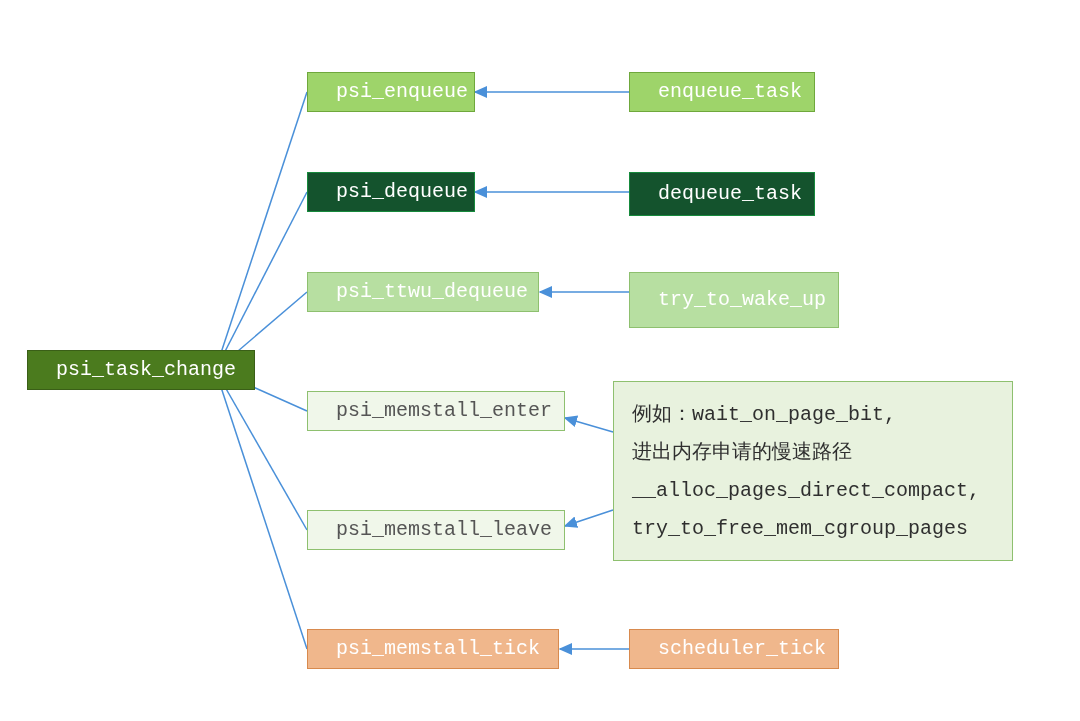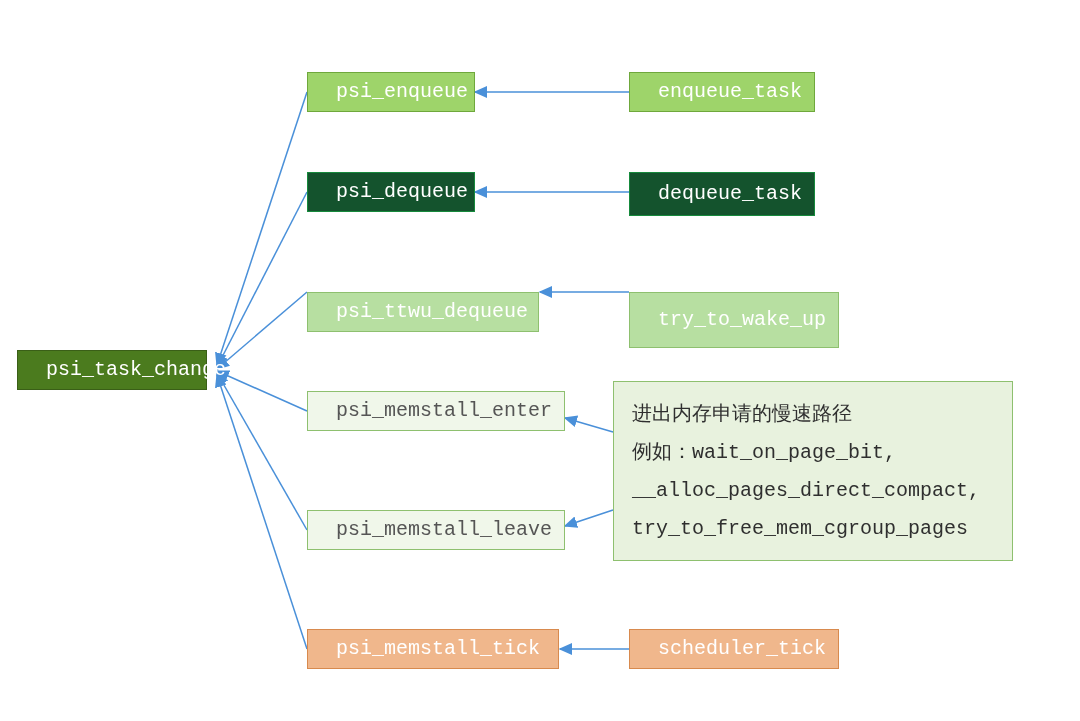--- a/index.html
+++ b/index.html
@@ -35,21 +35,20 @@
   }
   .darkgreen {
     background: #14532d;
     border-color: #168a3c;
     color: #ffffff;
   }
   .palegreen {
     background: #b7dfa1;
     border-color: #8ec06f;
     color: #ffffff;
-    margin-top: 20px;
   }
   .plain {
     background: #f0f7ea;
     border-color: #8ec06f;
     color: #555555;
   }
   .orange {
     background: #f0b78c;
     border-color: #d88a4e;
     color: #ffffff;
@@ -94,21 +93,21 @@
 
   <line x1="629" y1="92" x2="475" y2="92" stroke="#4a90d9" stroke-width="1.5" marker-end="url(#arrowhead)"></line>
   <line x1="629" y1="192" x2="475" y2="192" stroke="#4a90d9" stroke-width="1.5" marker-end="url(#arrowhead)"></line>
   <line x1="629" y1="292" x2="540" y2="292" stroke="#4a90d9" stroke-width="1.5" marker-end="url(#arrowhead)"></line>
   <line x1="629" y1="649" x2="560" y2="649" stroke="#4a90d9" stroke-width="1.5" marker-end="url(#arrowhead)"></line>
 
   <line x1="613" y1="432" x2="565" y2="418" stroke="#4a90d9" stroke-width="1.5" marker-end="url(#arrowhead)"></line>
   <line x1="613" y1="510" x2="565" y2="526" stroke="#4a90d9" stroke-width="1.5" marker-end="url(#arrowhead)"></line>
 </svg>
 
-<div class="node root" style="left:17px; top:350px; width:190px; height:40px;">
+<div class="node root" style="left:27px; top:350px; width:228px; height:40px;">
   <span>psi_task_change</span>
 </div>
 
 <div class="node lightgreen" style="left:307px; top:72px; width:168px; height:40px;">
   <span>psi_enqueue</span>
 </div>
 <div class="node darkgreen" style="left:307px; top:172px; width:168px; height:40px;">
   <span>psi_dequeue</span>
 </div>
 <div class="node palegreen" style="left:307px; top:272px; width:232px; height:40px;">
@@ -131,17 +130,17 @@
   <span>dequeue_task</span>
 </div>
 <div class="node palegreen" style="left:629px; top:272px; width:210px; height:56px;">
   <span>try_to_wake_up</span>
 </div>
 <div class="node orange" style="left:629px; top:629px; width:210px; height:40px;">
   <span>scheduler_tick</span>
 </div>
 
 <div class="textbox" style="left:613px; top:381px; width:400px; height:180px;">
+  <div>例如：wait_on_page_bit,</div>
   <div>进出内存申请的慢速路径</div>
-  <div>例如：wait_on_page_bit,</div>
   <div>__alloc_pages_direct_compact,</div>
   <div>try_to_free_mem_cgroup_pages</div>
 </div>
 
 </body></html>

